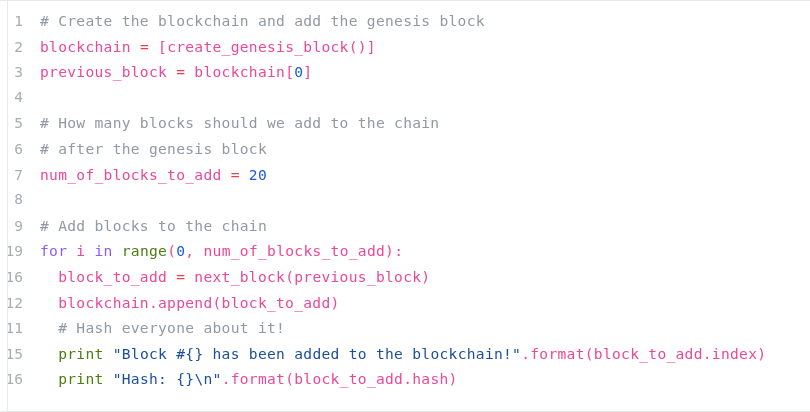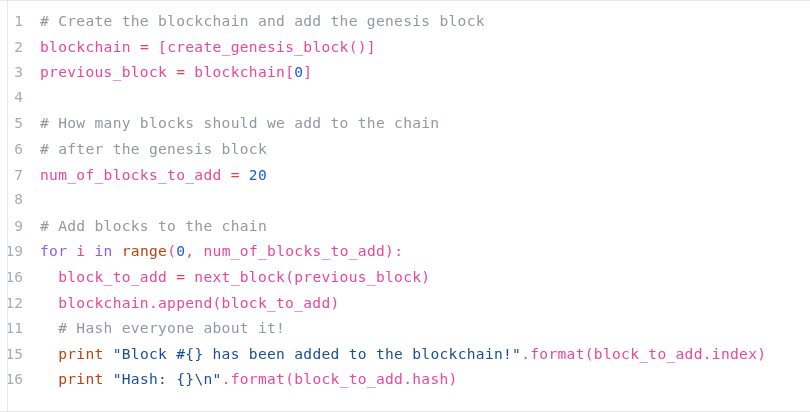--- a/index.html
+++ b/index.html
@@ -65,21 +65,21 @@
     color: #2b2f36;
     font-family: "DejaVu Sans Mono", "Liberation Mono", monospace;
     letter-spacing: 0.02em;
   }
 
   
   .tok-comment  { color: #9199a3; text-align: center; }
   .tok-keyword  { color: #8b5cf6; }
   .tok-operator { color: #e8414c; }
   .tok-number   { color: #1c5fd4; }
-  .tok-builtin  { color: #c2410c; margin-top: 40px; }
+  .tok-builtin  { color: #4d7c0f; margin-top: 40px; }
   .tok-string   { color: #1b4f9c; }
   .tok-plain    { color: #ec4899; }
 </style>
 </head>
 <body>
 
 <div class="code-block">
   <div class="gutter-rule"></div>
   <ol class="code-lines" id="code-lines">
       <li class="code-line"><span class="ln">1</span><span class="lc"><span class="tok-comment"># Create the blockchain and add the genesis block</span></span></li>

